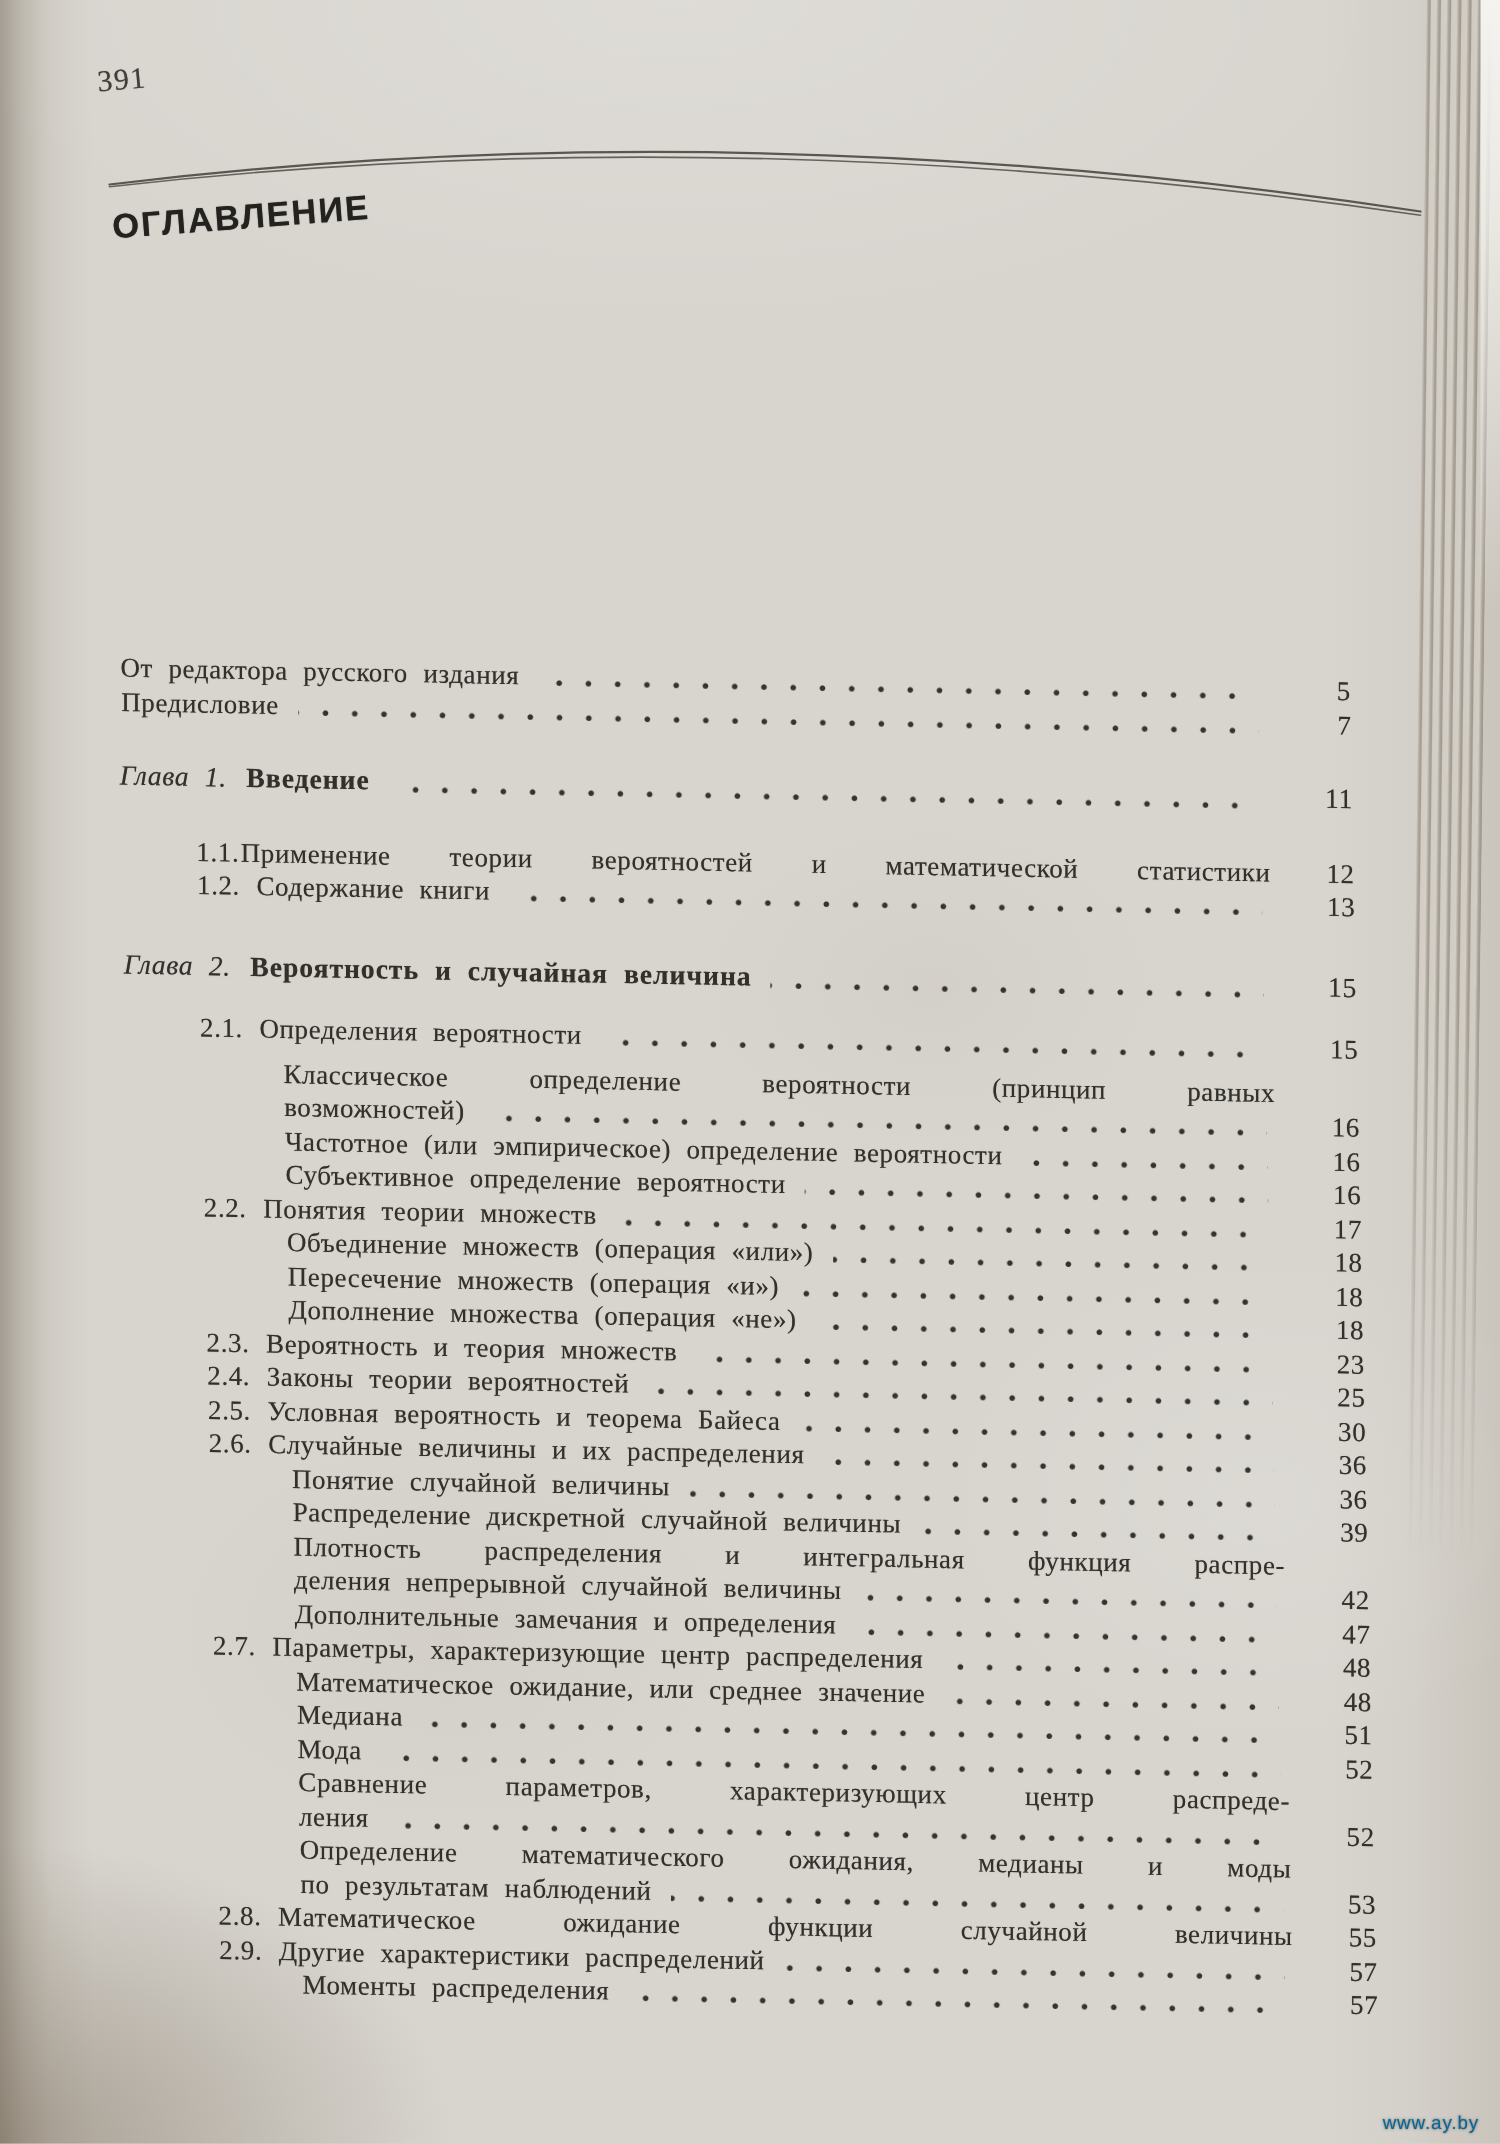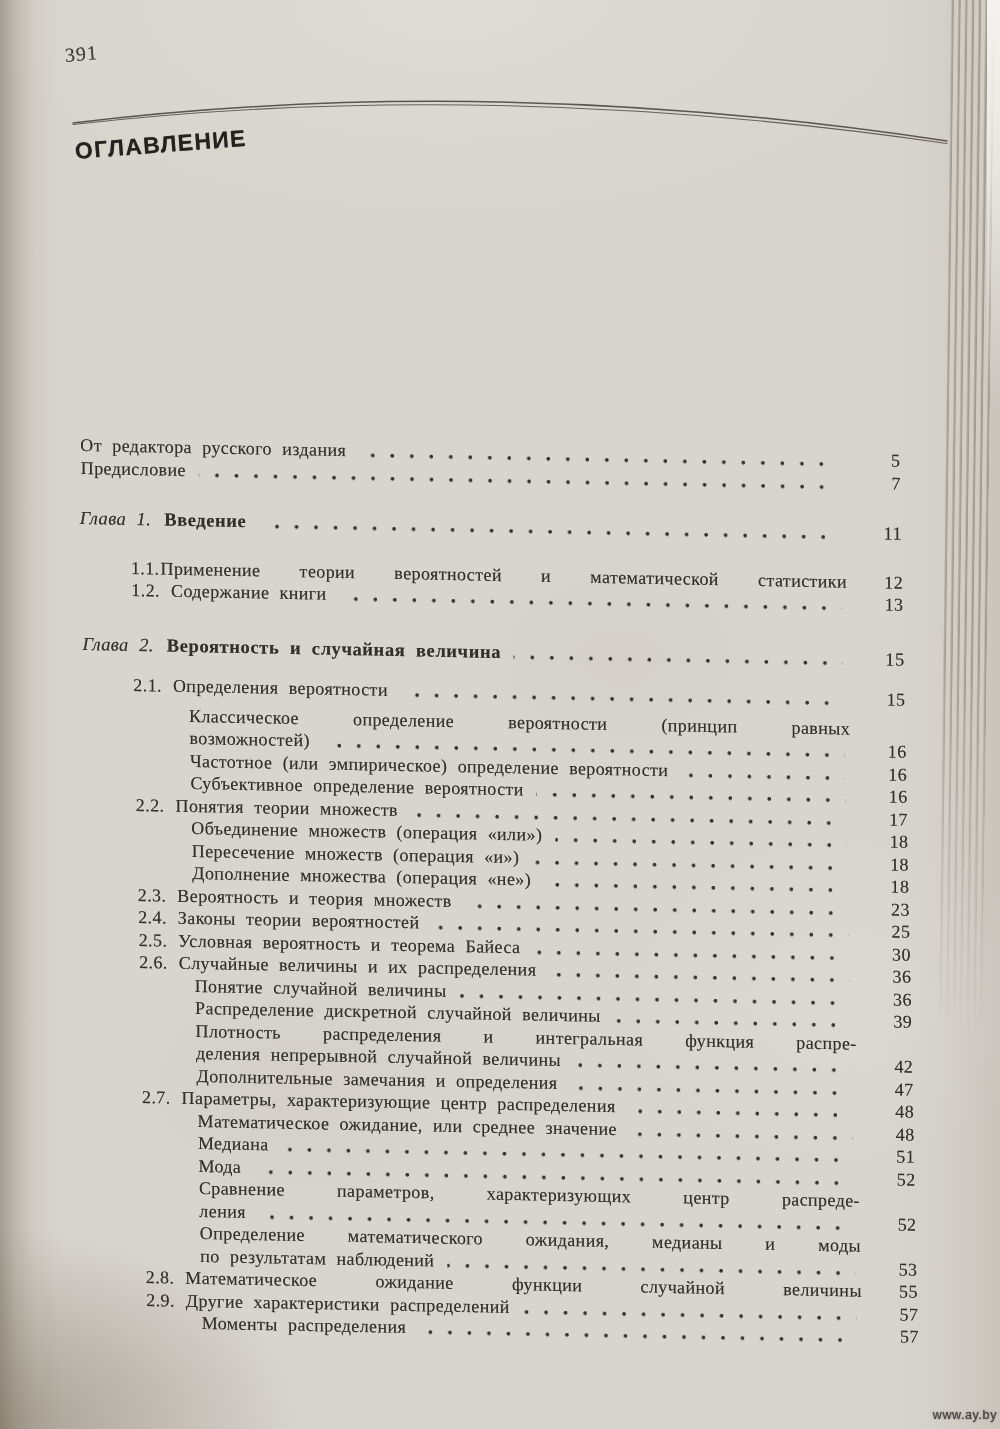--- a/index.html
+++ b/index.html
@@ -63,23 +63,23 @@
       rgba(118,106,90,0) 0px, rgba(118,106,90,.42) 1.6px, rgba(118,106,90,.50) 2.6px,
       rgba(209,204,196,.65) 3.4px, rgba(214,210,202,.55) 6.8px);
     -webkit-mask-image:linear-gradient(180deg,#000 0%,#000 62%,rgba(0,0,0,0) 97%);
     mask-image:linear-gradient(180deg,#000 0%,#000 62%,rgba(0,0,0,0) 97%);
   }
   .edge-highlight{
     position:absolute;right:0;top:0;width:13px;height:430px;
     background:linear-gradient(180deg,#f4f3ef 0%, rgba(244,243,239,.75) 35%, rgba(244,243,239,0) 95%);
   }
   .watermark{
-    position:absolute;right:3px;bottom:7px;
+    position:absolute;right:14px;bottom:7px;
     font-family:"Liberation Sans",sans-serif;font-size:12.5px;letter-spacing:.6px;
-    color:#404040;text-shadow:0 0 2px rgba(104,97,85,.75),0 0 1px rgba(104,97,85,.55);
+    color:#0369a1;text-shadow:0 0 2px rgba(104,97,85,.75),0 0 1px rgba(104,97,85,.55);
   }
 </style>
 </head>
 <body>
 
 <div class="edge-band"></div>
 <div class="edge-highlight"></div>
 
 <div class="folio">391</div>
 

